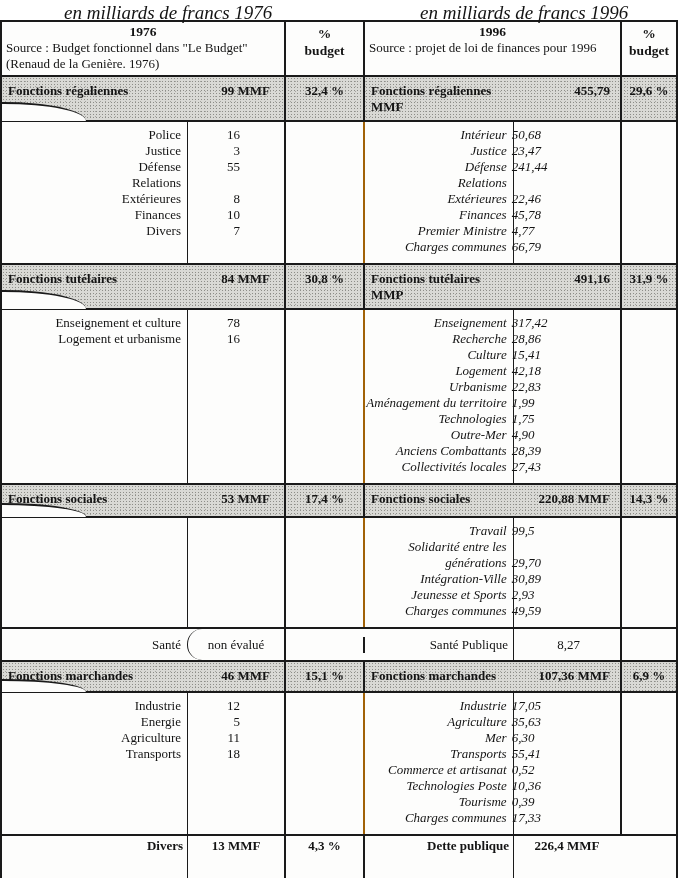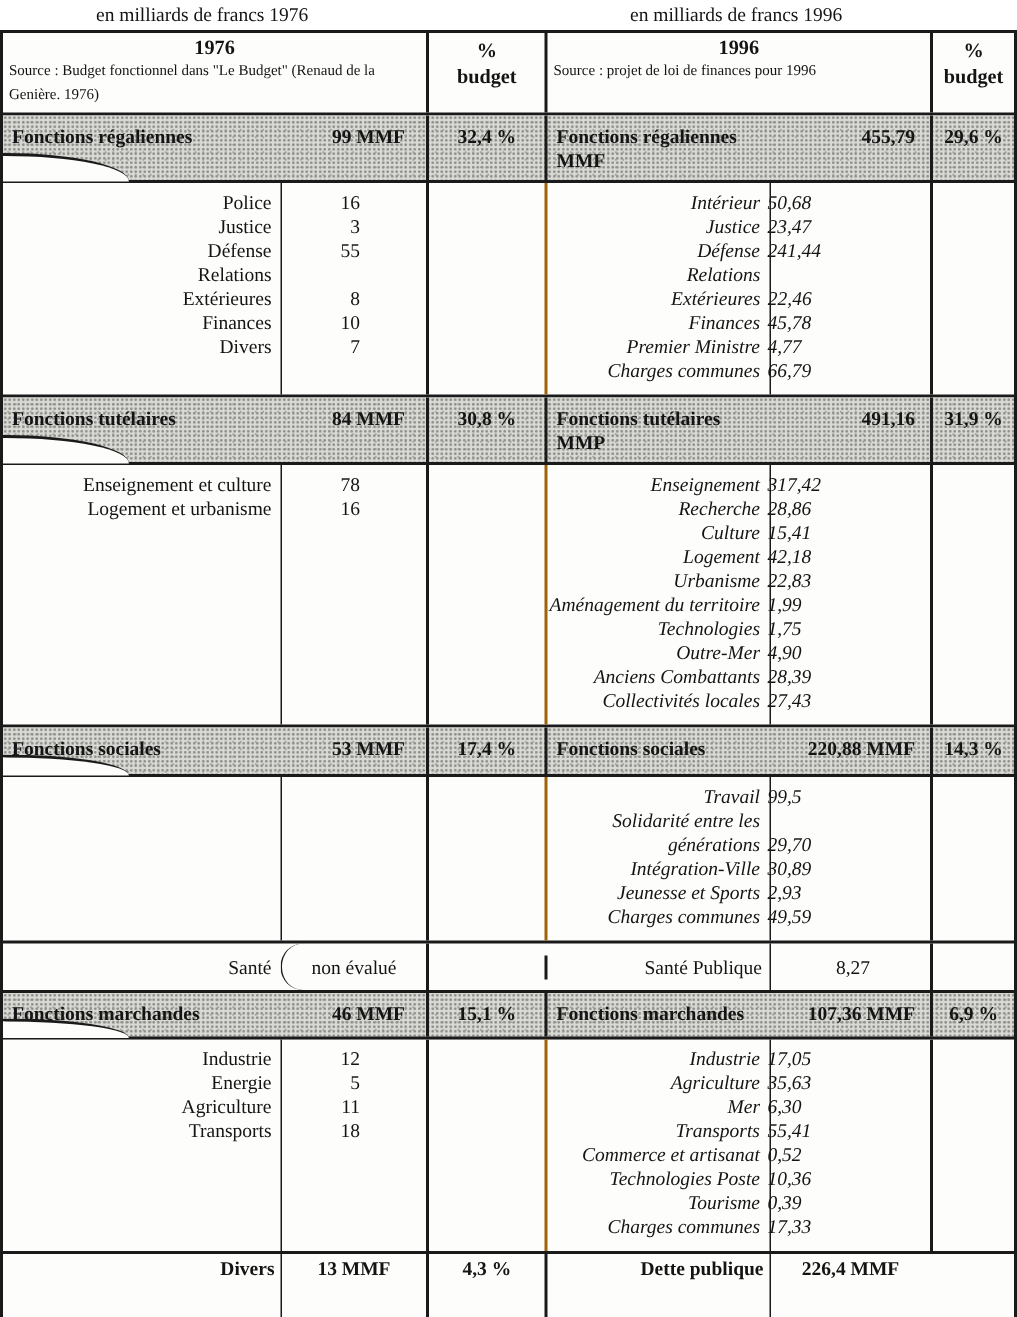--- a/index.html
+++ b/index.html
@@ -5,39 +5,39 @@
   * { margin:0; padding:0; box-sizing:border-box; }
   html,body { background:#ffffff; }
   body {
     font-family: "Liberation Serif", "DejaVu Serif", serif;
     color:#141414;
     width:678px;
   }
   .page { width:678px; position:relative; padding-top:2px; }
 
   
-  .captions { position:relative; height:18px; font-size:13px; }
+  .captions { position:relative; height:18px; font-size:19px; font-style:italic; }
   .cap-left  { position:absolute; left:64px; top:0; }
   .cap-right { position:absolute; left:420px; top:0; }
 
   
   .doc-table { width:678px; border:2px solid #1a1a1a; border-bottom-width:3px; background:#fdfdfc; }
 
   
   .bl1 { border-left:1px solid #1a1a1a; }
   .bl2 { border-left:2px solid #1a1a1a; }
 
   
   .hd-row { display:flex; border-bottom:2px solid #1a1a1a; }
   .hd-main { width:282px; padding:2px 4px 3px; }
   .hd-pct  { width:79px;  text-align:center; font-weight:bold; font-size:13.5px; padding-top:3px; line-height:17px; }
   .hd-main2{ width:257px; padding:2px 4px 3px; }
   .hd-pct2 { width:56px;  text-align:center; font-weight:bold; font-size:13.5px; padding-top:3px; line-height:17px; }
   .hd-year { text-align:center; font-weight:bold; font-size:13.5px; line-height:16px; }
-  .hd-src  { font-size:10px; line-height:16px; }
+  .hd-src  { font-size:13px; line-height:16px; }
 
   
   .band { display:flex; border-bottom:2px solid #1a1a1a; position:relative;
           background-color:#d9d9d5;
           background-image: radial-gradient(#8d8d88 0.8px, rgba(0,0,0,0) 0.9px),
                             radial-gradient(#a5a5a0 0.7px, rgba(0,0,0,0) 0.8px);
           background-size:3px 3px, 5px 5px;
           background-position:0 0, 1px 2px;
           font-weight:bold; font-size:13px; }
   .band.tall  { min-height:45px; }

